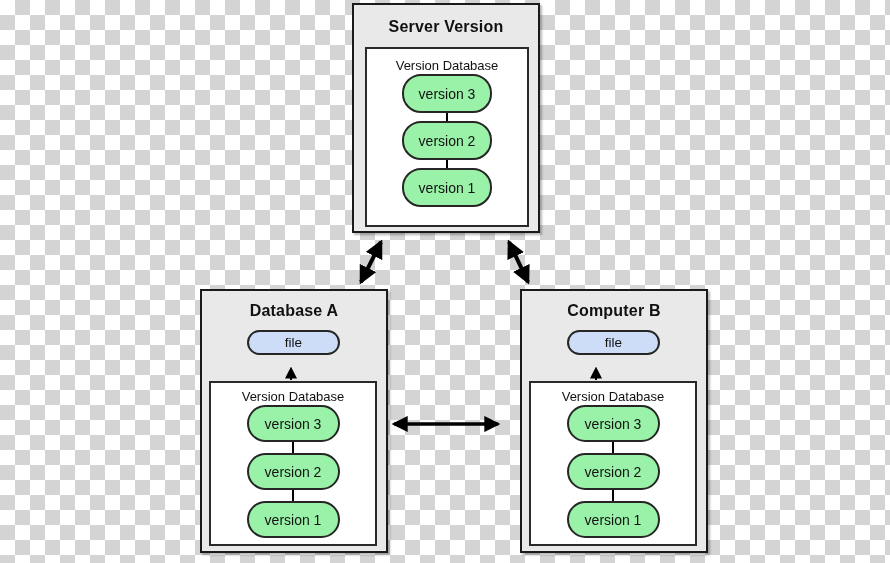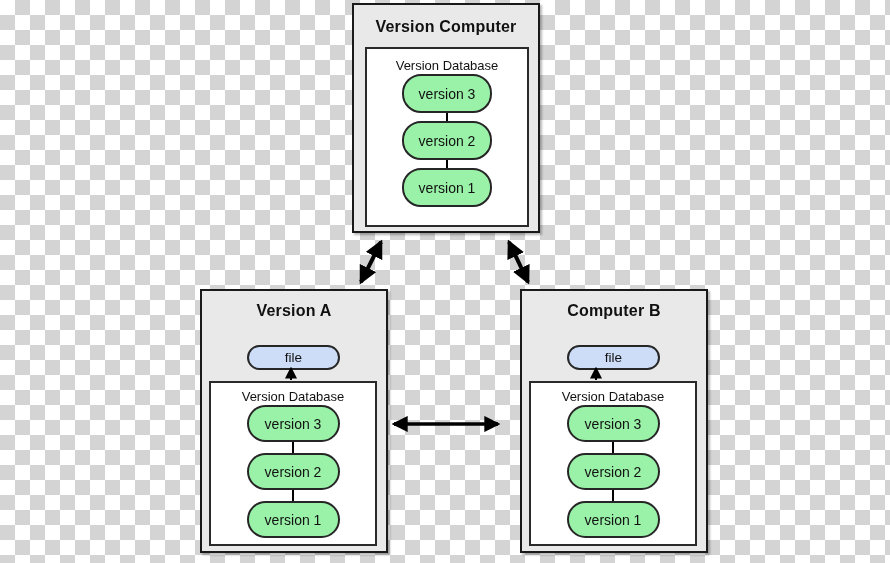--- a/index.html
+++ b/index.html
@@ -39,21 +39,20 @@
   .file-pill {
     position:absolute;
     left:45px; top:39px;
     width:93px; height:25px;
     box-sizing:border-box;
     background:var(--file-pill-fill, #cdddf7);
     border:2.5px solid var(--pill-border, #262626);
     border-radius:18px;
     display:flex; align-items:center; justify-content:center;
     font-size:13.5px;
-    margin-top:15px;
   }
 
   .db-box {
     position:absolute;
     box-sizing:border-box;
     background:var(--database-fill, #ffffff);
     border:2px solid var(--database-border, #2a2a2a);
     display:flex; flex-direction:column; align-items:center;
   }
   #server-box .db-box { left:11px; top:42px; width:164px; height:180px; }
@@ -85,33 +84,33 @@
     position:absolute; left:0; top:0;
     pointer-events:none;
   }
 </style>
 </head>
 <body>
 
 <div class="canvas">
 
   <div class="machine" id="server-box">
-    <div class="machine-title">Version Computer</div>
+    <div class="machine-title">Server Version</div>
     <div class="db-box">
       <div class="db-title">Version Database</div>
       <div class="pill">version 3</div>
       <div class="connector"></div>
       <div class="pill">version 2</div>
       <div class="connector"></div>
       <div class="pill">version 1</div>
     </div>
   </div>
 
   <div class="machine computer" id="computer-a-box">
-    <div class="machine-title">Version A</div>
+    <div class="machine-title">Database A</div>
     <div class="file-pill">file</div>
     <div class="db-box">
       <div class="db-title">Version Database</div>
       <div class="pill">version 3</div>
       <div class="connector"></div>
       <div class="pill">version 2</div>
       <div class="connector"></div>
       <div class="pill">version 1</div>
     </div>
   </div>

